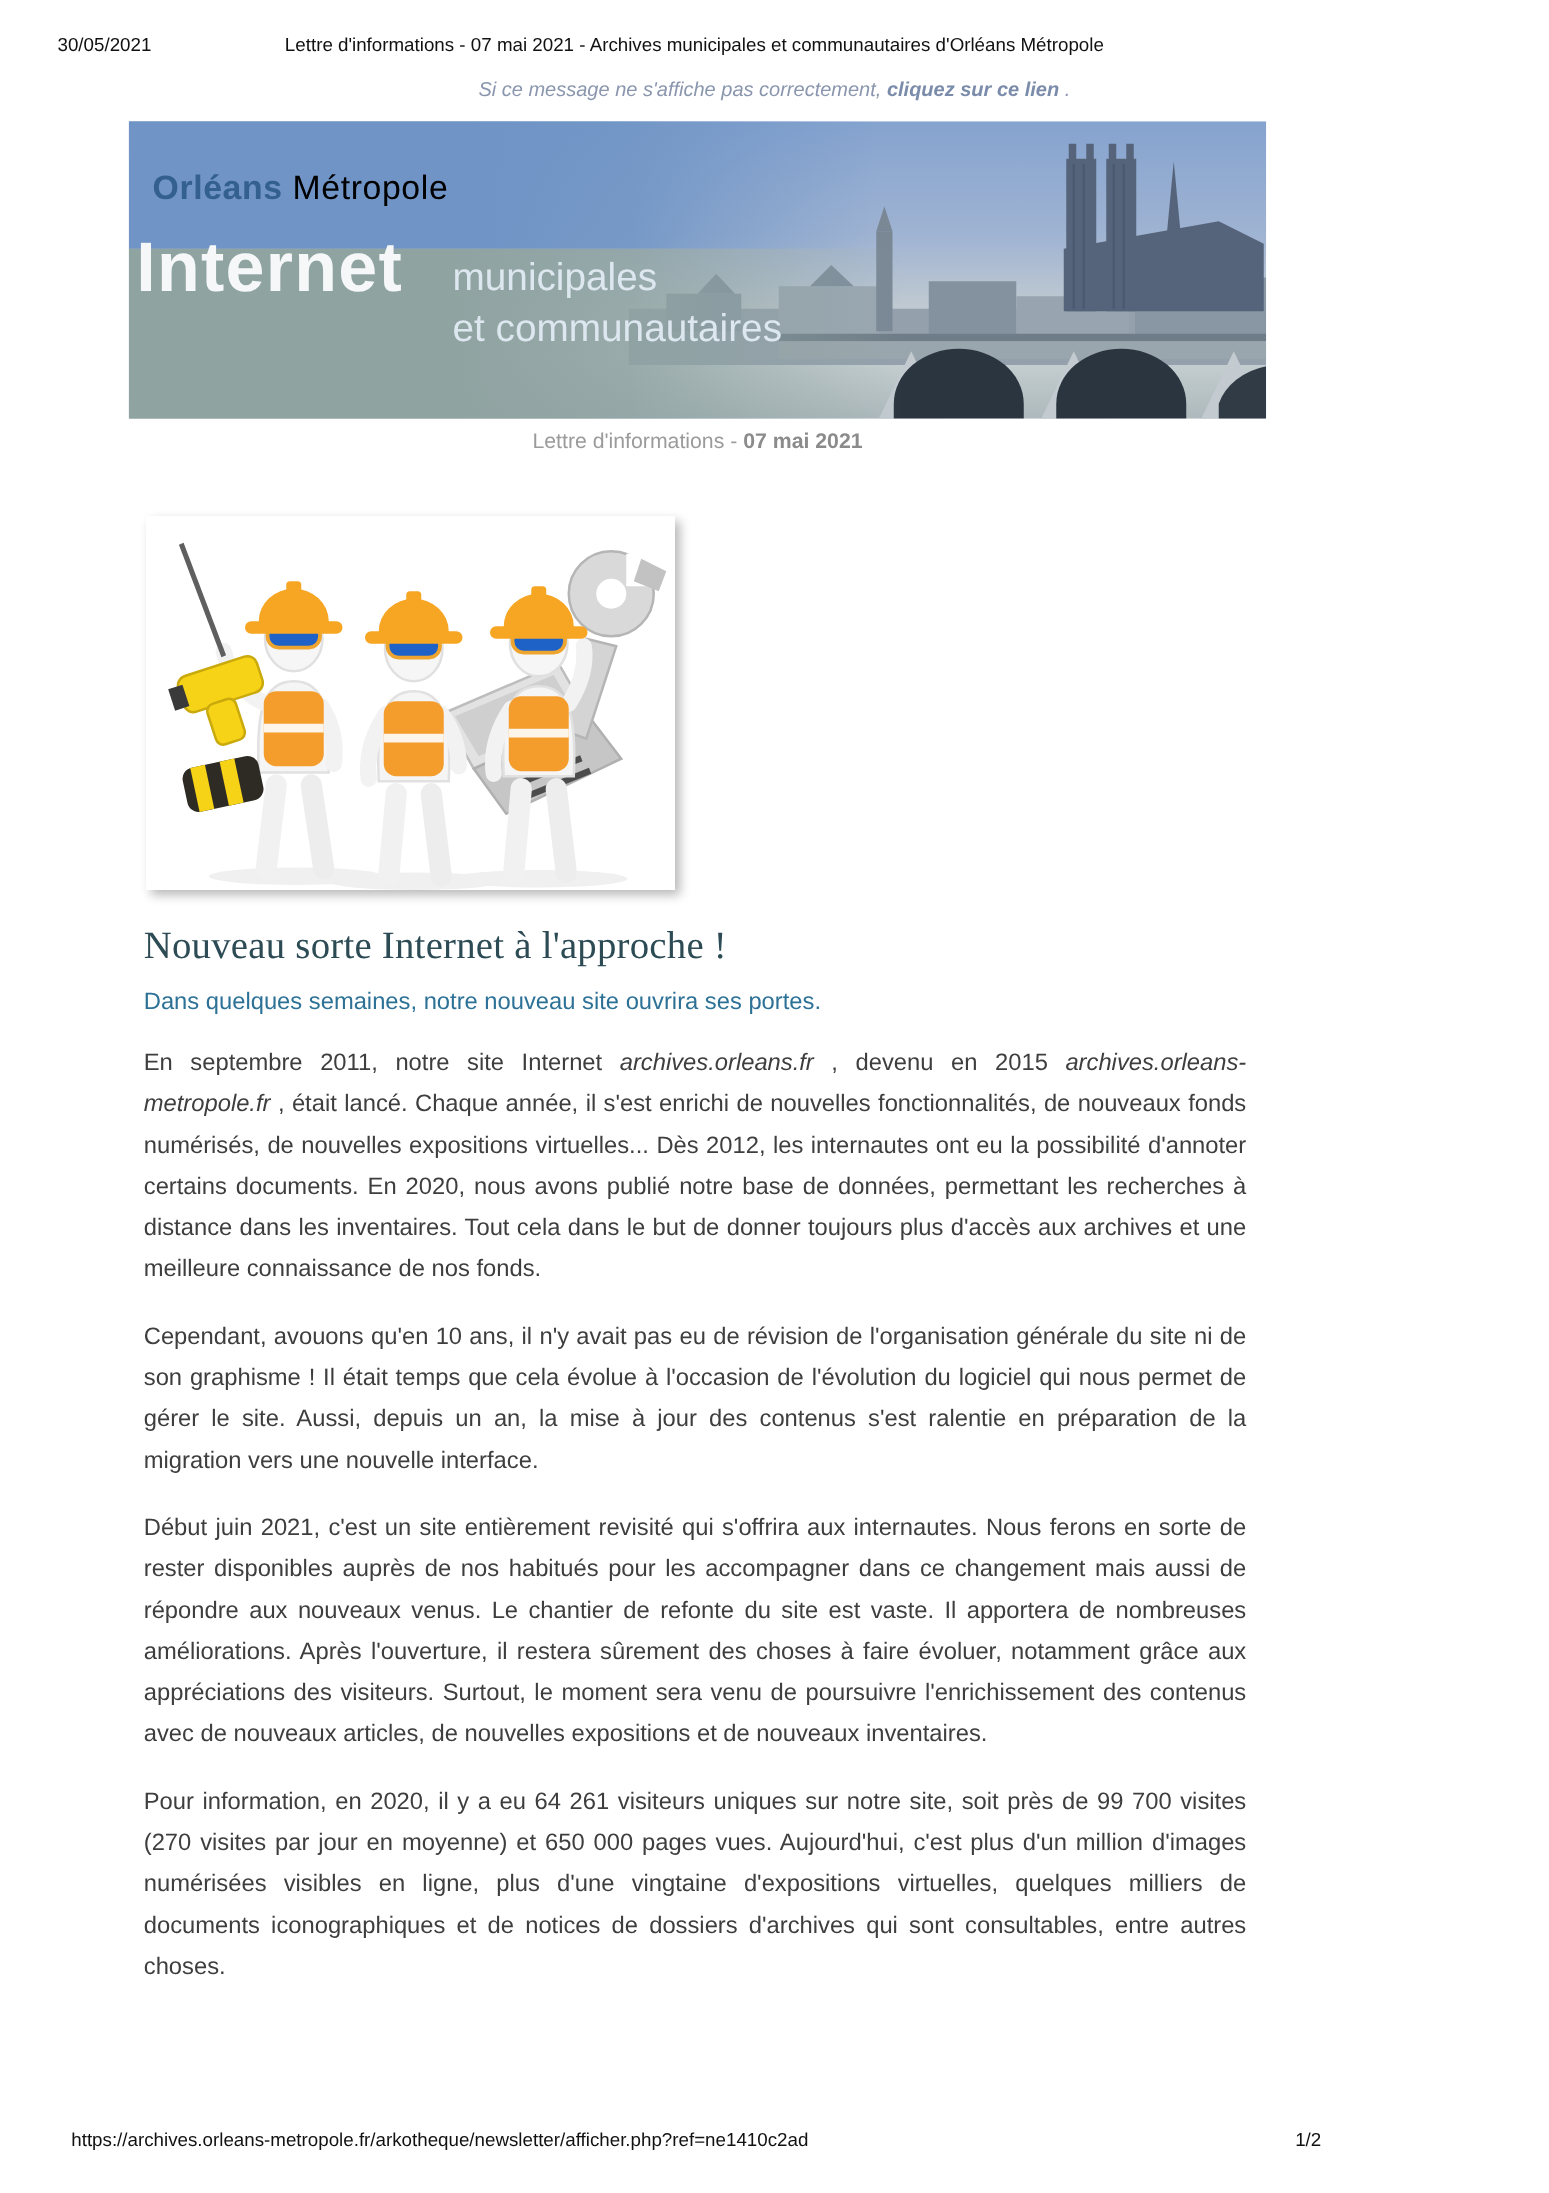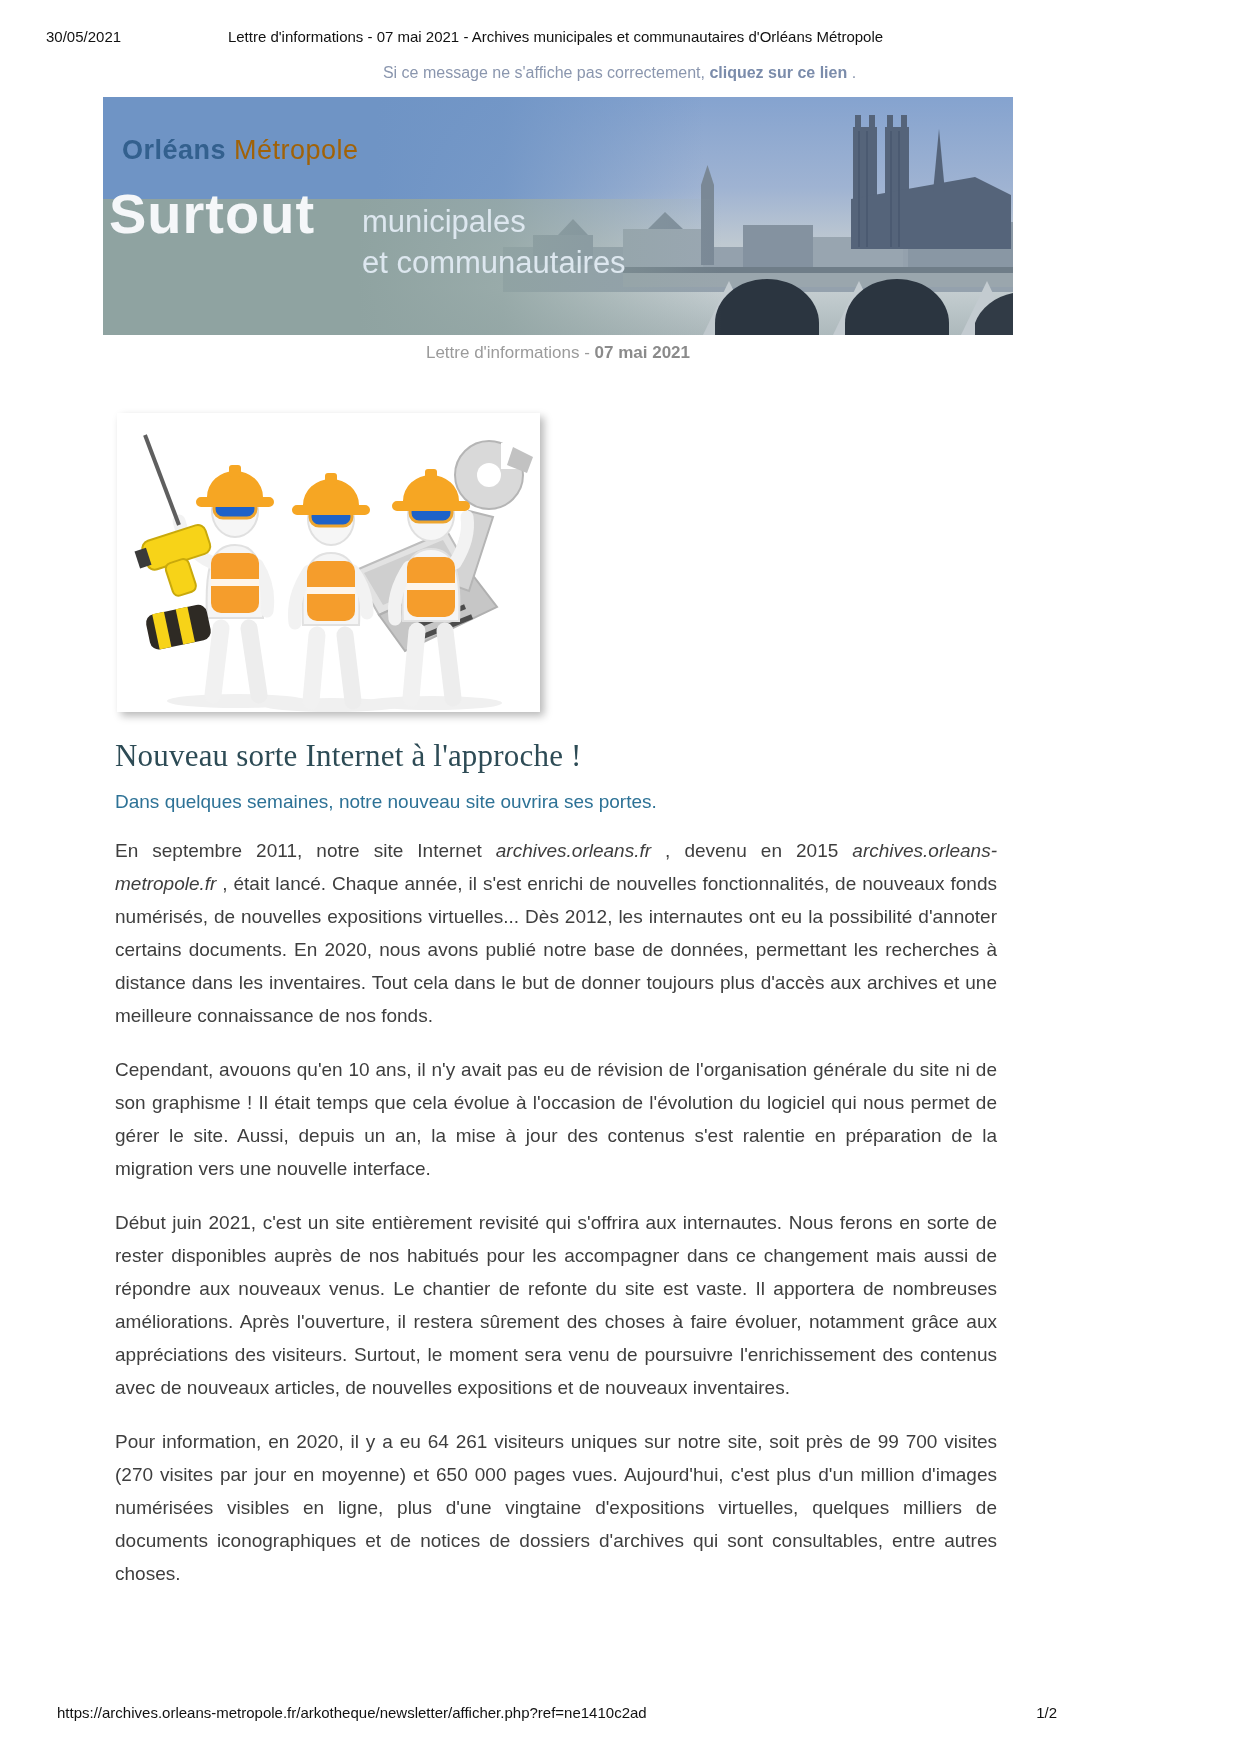--- a/index.html
+++ b/index.html
@@ -13,35 +13,35 @@
   .print-line { position:absolute; left:0; width:1111px; font-size:15px; color:#111; }
   #hdr { top:28px; }
   #hdr .date { position:absolute; left:46px; top:0; }
   #hdr .title { display:block; text-align:center; padding:0 160px; }
   #ftr { top:1704px; }
   #ftr .url { position:absolute; left:57px; top:0; }
   #ftr .page { position:absolute; right:54px; top:0; }
   
   .notice {
     position:absolute; top:64px; left:0; width:1239px; text-align:center;
-    font-size:16px; color:#8a96ae;
+    font-size:16px; font-style:italic; color:#8a96ae;
   }
   .notice .lnk { font-weight:bold; color:#7b8cab; cursor:pointer; }
   
   .banner { position:absolute; left:103px; top:97px; width:910px; height:238px; overflow:hidden; }
   .banner .photo { position:absolute; inset:0;
     background:linear-gradient(180deg,#85a3cf 0%, #9fb3d2 38%, #bfc9d1 62%, #c6cfd2 80%, #adb9bc 100%); }
   .banner svg { position:absolute; inset:0; display:block; }
   .banner .ov-top { position:absolute; left:0; top:0; width:100%; height:43%;
     background:linear-gradient(90deg,#6f94c5 0%, #6f94c5 30%, rgba(111,148,197,.85) 44%, rgba(111,148,197,0) 66%); }
   .banner .ov-bot { position:absolute; left:0; top:43%; width:100%; height:57%;
     background:linear-gradient(90deg,#8fa3a1 0%, #8fa3a1 28%, rgba(143,163,161,.82) 44%, rgba(143,163,161,0) 68%); }
   .brand { position:absolute; left:19px; top:38px; font-size:27px; letter-spacing:.5px; }
   .brand .b1 { font-weight:bold; color:#33608e; }
-  .brand .b2 { color:#a16207; }
+  .brand .b2 { color:#000000; }
   .arch-title { position:absolute; left:6px; top:84px; font-size:56px; font-weight:bold;
     color:#f5f7f9; letter-spacing:1px; }
   .arch-sub1 { position:absolute; left:259px; top:107px; font-size:31px; color:#dde7ef; }
   .arch-sub2 { position:absolute; left:259px; top:148px; font-size:31px; color:#dde7ef; }
   
   .caption { position:absolute; left:103px; top:343px; width:910px; text-align:center;
     font-size:17px; color:#9b9b9b; }
   .caption b { color:#8b8b8b;margin-top:24px; }
   
   .workers { position:absolute; left:117px; top:413px; width:423px; height:299px;
@@ -116,21 +116,21 @@
         <path d="M612,238 L612,226 A52,44 0 0 1 716,226 L716,238 Z" fill="#2b3540"></path>
         <path d="M742,238 L742,226 A52,44 0 0 1 846,226 L846,238 Z" fill="#2b3540"></path>
         <path d="M872,238 L872,226 A52,44 0 0 1 910,196 L910,238 Z" fill="#313b46"></path>
       </g>
     </svg>
     <div class="ov-top"></div>
     <div class="ov-bot"></div>
     <div class="brand">
       <span class="b1">Orléans</span><span class="b2"> Métropole</span>
     </div>
-    <div class="arch-title">Surtout</div>
+    <div class="arch-title">Internet</div>
     <div class="arch-sub1">municipales</div>
     <div class="arch-sub2">et communautaires</div>
   </div>
 
   <div class="caption">
     <span>Lettre d'informations - </span><b>07 mai 2021</b>
   </div>
 
   <div class="workers">
     <svg viewBox="0 0 423 299" width="423" height="299">

